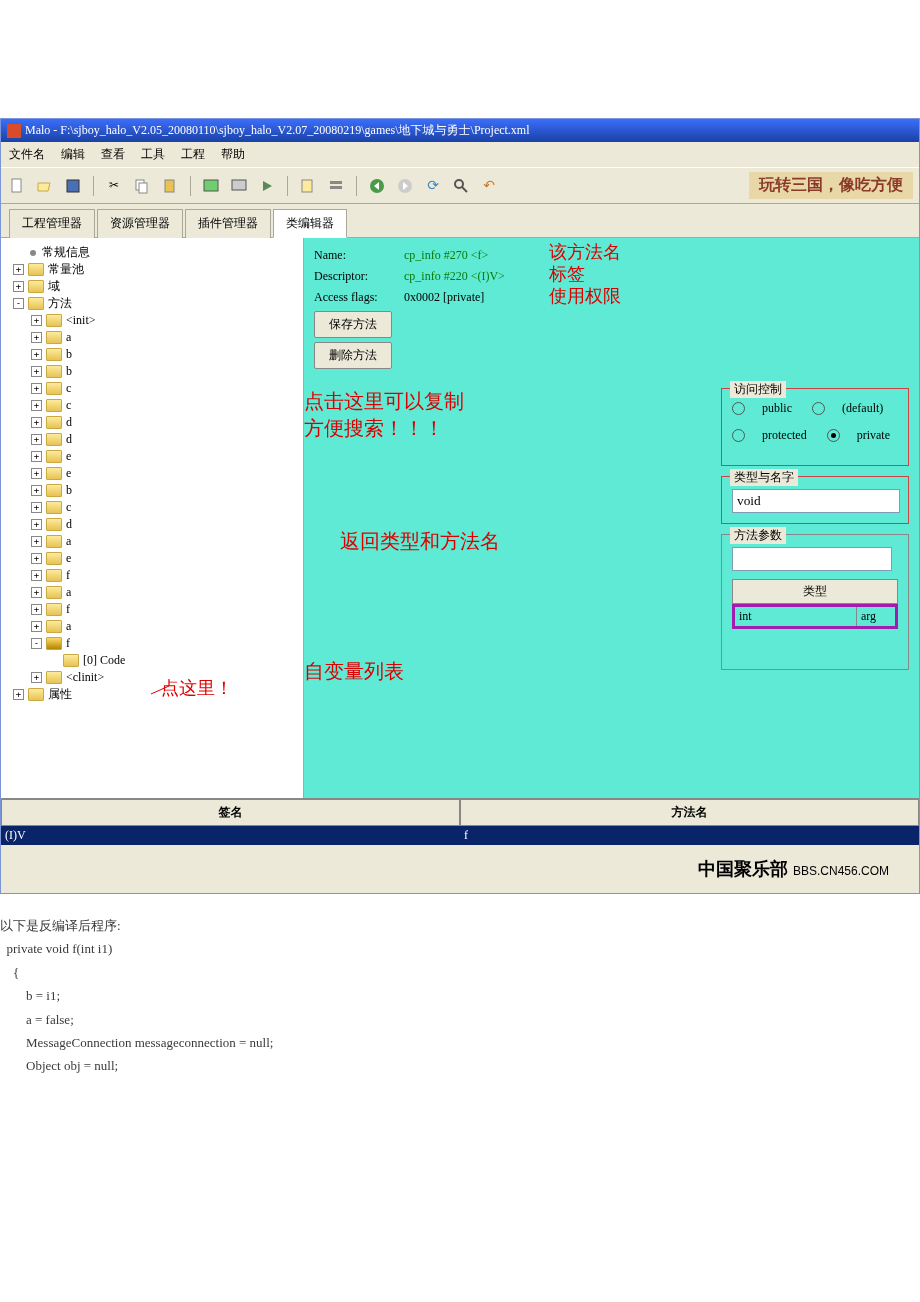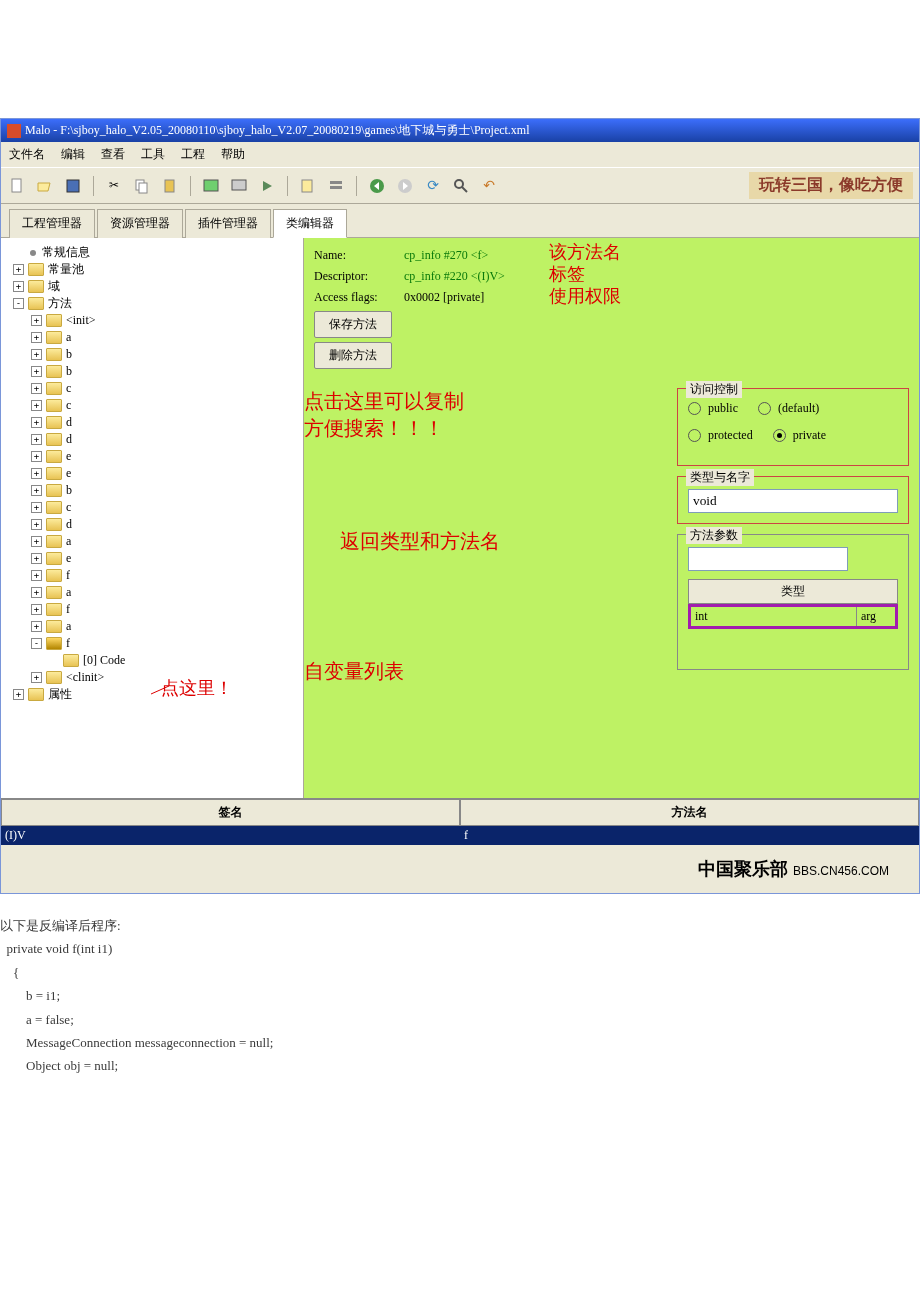--- a/index.html
+++ b/index.html
@@ -19,29 +19,29 @@
 .workspace{display:flex;background:#fff;min-height:560px}
 .sidebar{width:290px;border-right:1px solid #aca899;background:#fff;padding:6px;overflow:hidden;position:relative}
 .tree-item{display:flex;align-items:center;height:17px;cursor:pointer}
 .tree-toggle{width:9px;height:9px;border:1px solid #888;display:inline-flex;align-items:center;justify-content:center;font-size:9px;line-height:1;margin-right:4px;font-family:monospace}
 .tree-spacer{display:inline-block;width:14px}
 .tree-icon{width:14px;height:11px;margin-right:4px;display:inline-block}
 .folder{background:linear-gradient(#fceb9c,#e8c354);border:1px solid #c9a940;border-radius:1px}
 .bullet{width:6px;height:6px;background:#888;border-radius:50%;margin-right:6px;margin-left:3px}
 .special{background:linear-gradient(#ffd966,#b38600)}
 .annotation{position:absolute;color:#d00;font-family:"KaiTi","楷体",serif;font-size:18px;pointer-events:none}
-.editor{flex:1;background:#bef264;padding:10px;position:relative}
+.editor{flex:1;background:#5eead4;padding:10px;position:relative}
 .field-row{display:flex;align-items:center;margin-bottom:6px}
 .field-label{width:90px}
 .field-link{color:#0a7a0a;cursor:pointer}
 .btn{background:#ece9d8;border:1px solid #888;padding:4px 14px;cursor:pointer;border-radius:2px;margin-bottom:4px;display:inline-block}
 .groupbox{border:1px solid #888;margin-top:10px;padding:12px 10px 10px;position:relative}
 .groupbox-title{position:absolute;top:-8px;left:8px;background:#ece9d8;padding:0 4px;font-size:12px}
 .radio-row{display:flex;gap:20px;margin-bottom:12px}
-.radio-item{display:flex;align-items:center;gap:7px}
+.radio-item{display:flex;align-items:center;gap:17px}
 .radio{width:11px;height:11px;border:1px solid #555;border-radius:50%;display:inline-flex;align-items:center;justify-content:center}
 .radio.checked::after{content:"";width:5px;height:5px;background:#000;border-radius:50%}
 .txtinput{border:1px solid #7f9db9;background:#fff;padding:2px 4px;height:18px;font-family:inherit}
 .table-head{background:#ece9d8;border:1px solid #888;padding:3px;text-align:center}
 .datagrid{border:3px solid #a21caf;display:flex}
 .datagrid-col{flex:1;padding:2px 4px;border-right:1px solid #888}
 .datagrid-col:last-child{border-right:none}
 .annot{position:absolute;color:#d00;font-family:"KaiTi","楷体",serif;font-size:18px;font-weight:normal}
 .bottom-table{border-top:1px solid #888}
 .bt-head{display:flex;background:#ece9d8}
@@ -326,21 +326,21 @@
       </div>
 
       <div class="annot" style="left:245px;top:2px">该方法名</div>
       <div class="annot" style="left:245px;top:24px">标签</div>
       <div class="annot" style="left:245px;top:46px">使用权限</div>
       <div class="annot" style="left:0px;top:150px;white-space:pre-line;font-size:20px">点击这里可以复制
 方便搜索！！！</div>
       <div class="annot" style="left:36px;top:290px;font-size:20px">返回类型和方法名</div>
       <div class="annot" style="left:0px;top:420px;font-size:20px">自变量列表</div>
 
-      <div style="position:absolute;right:10px;top:140px;width:232px">
+      <div style="position:absolute;right:10px;top:140px;width:188px">
         <div class="groupbox" style="border-color:#c44">
           <div class="groupbox-title">访问控制</div>
           <div class="radio-row">
             <div class="radio-item">
                   <span class="radio"></span>
                   <span>public</span>
                 </div>
             <div class="radio-item">
                   <span class="radio"></span>
                   <span>(default)</span>

